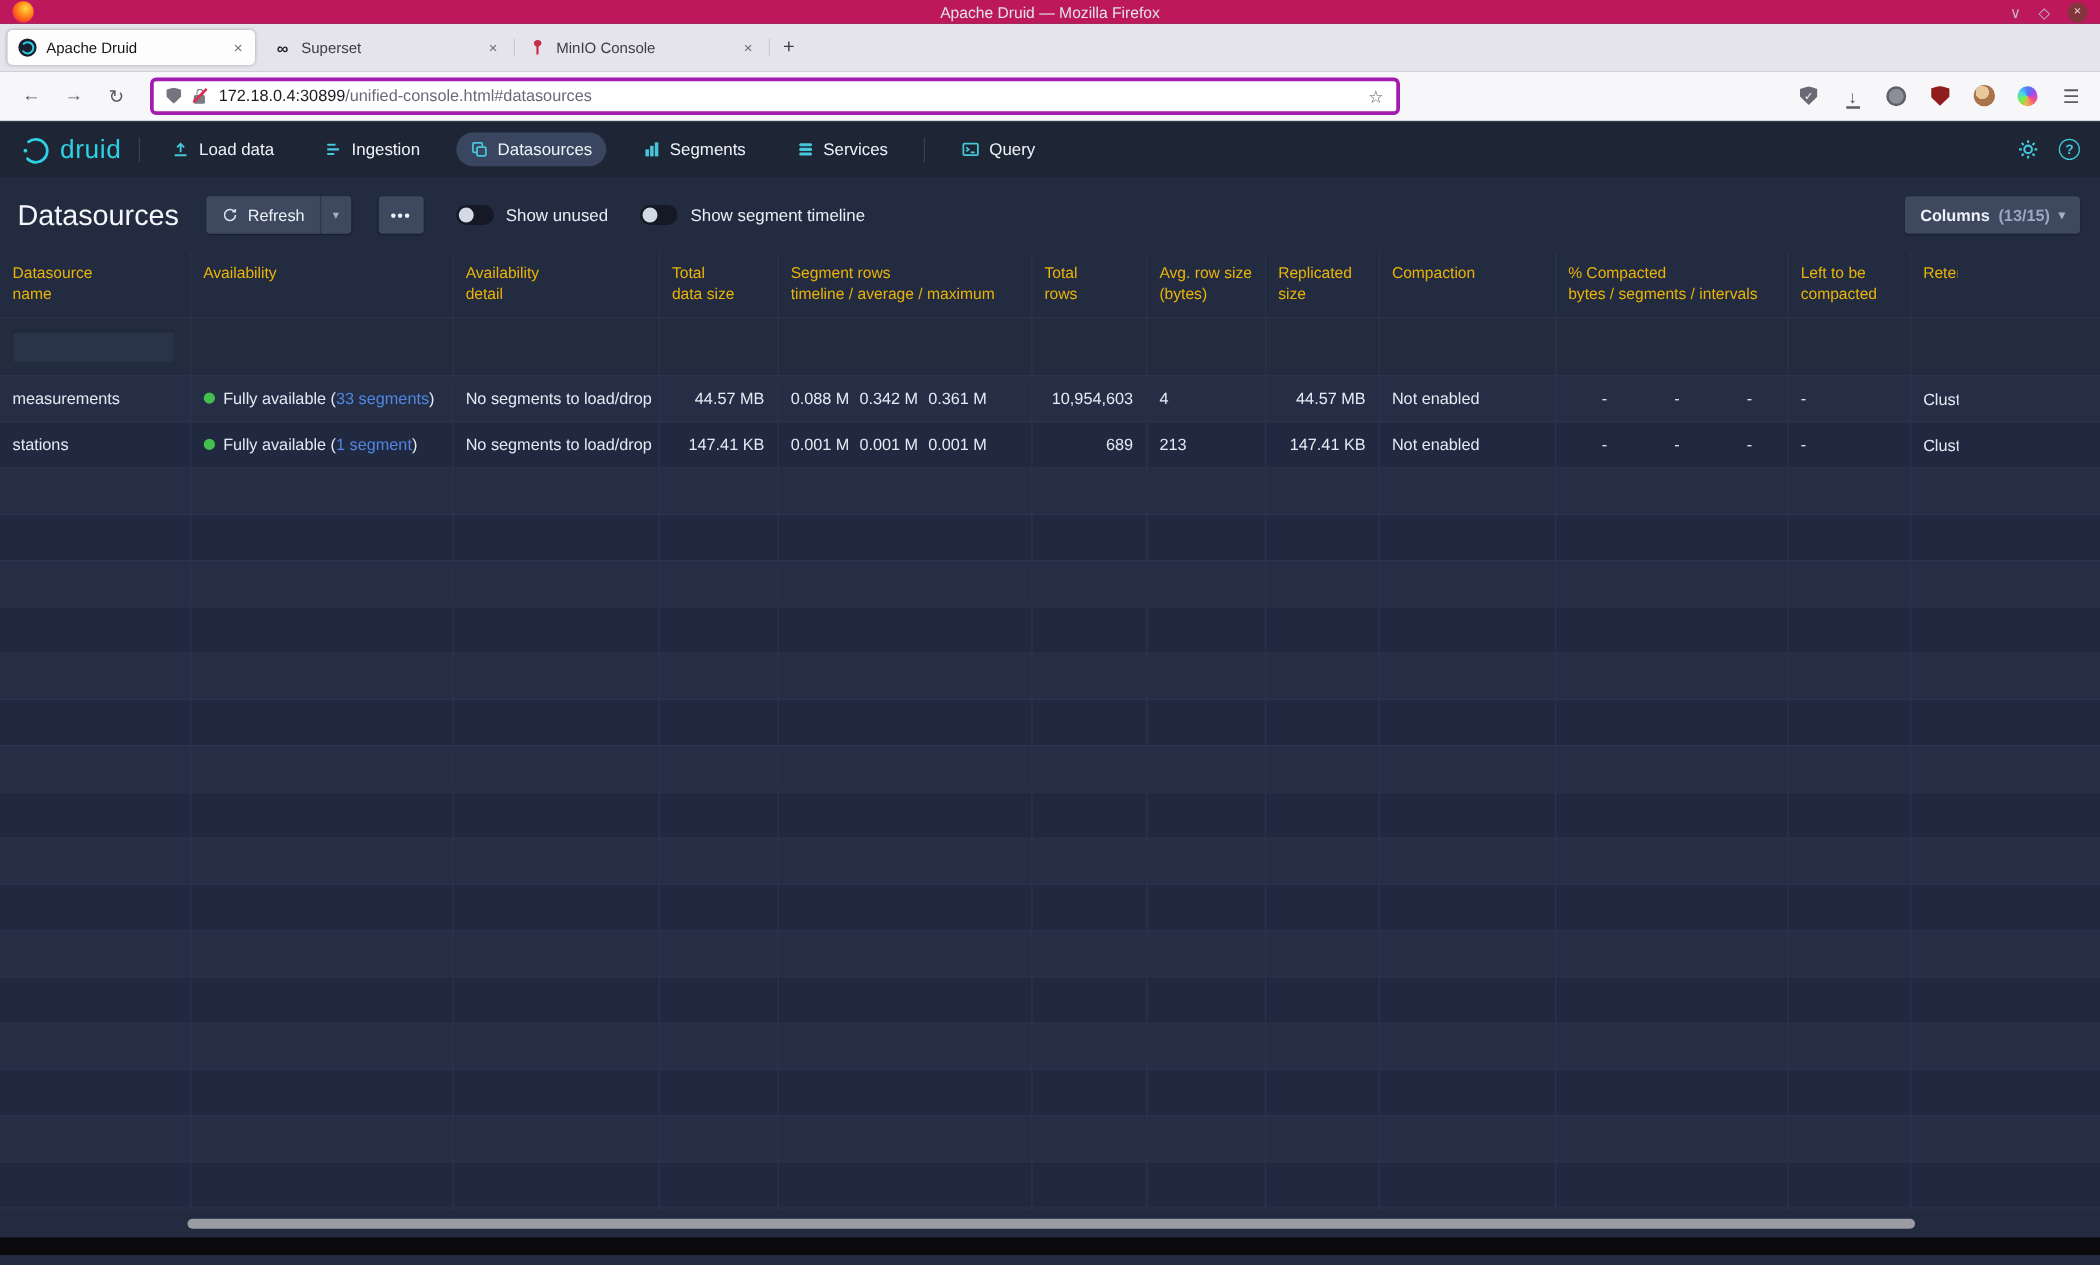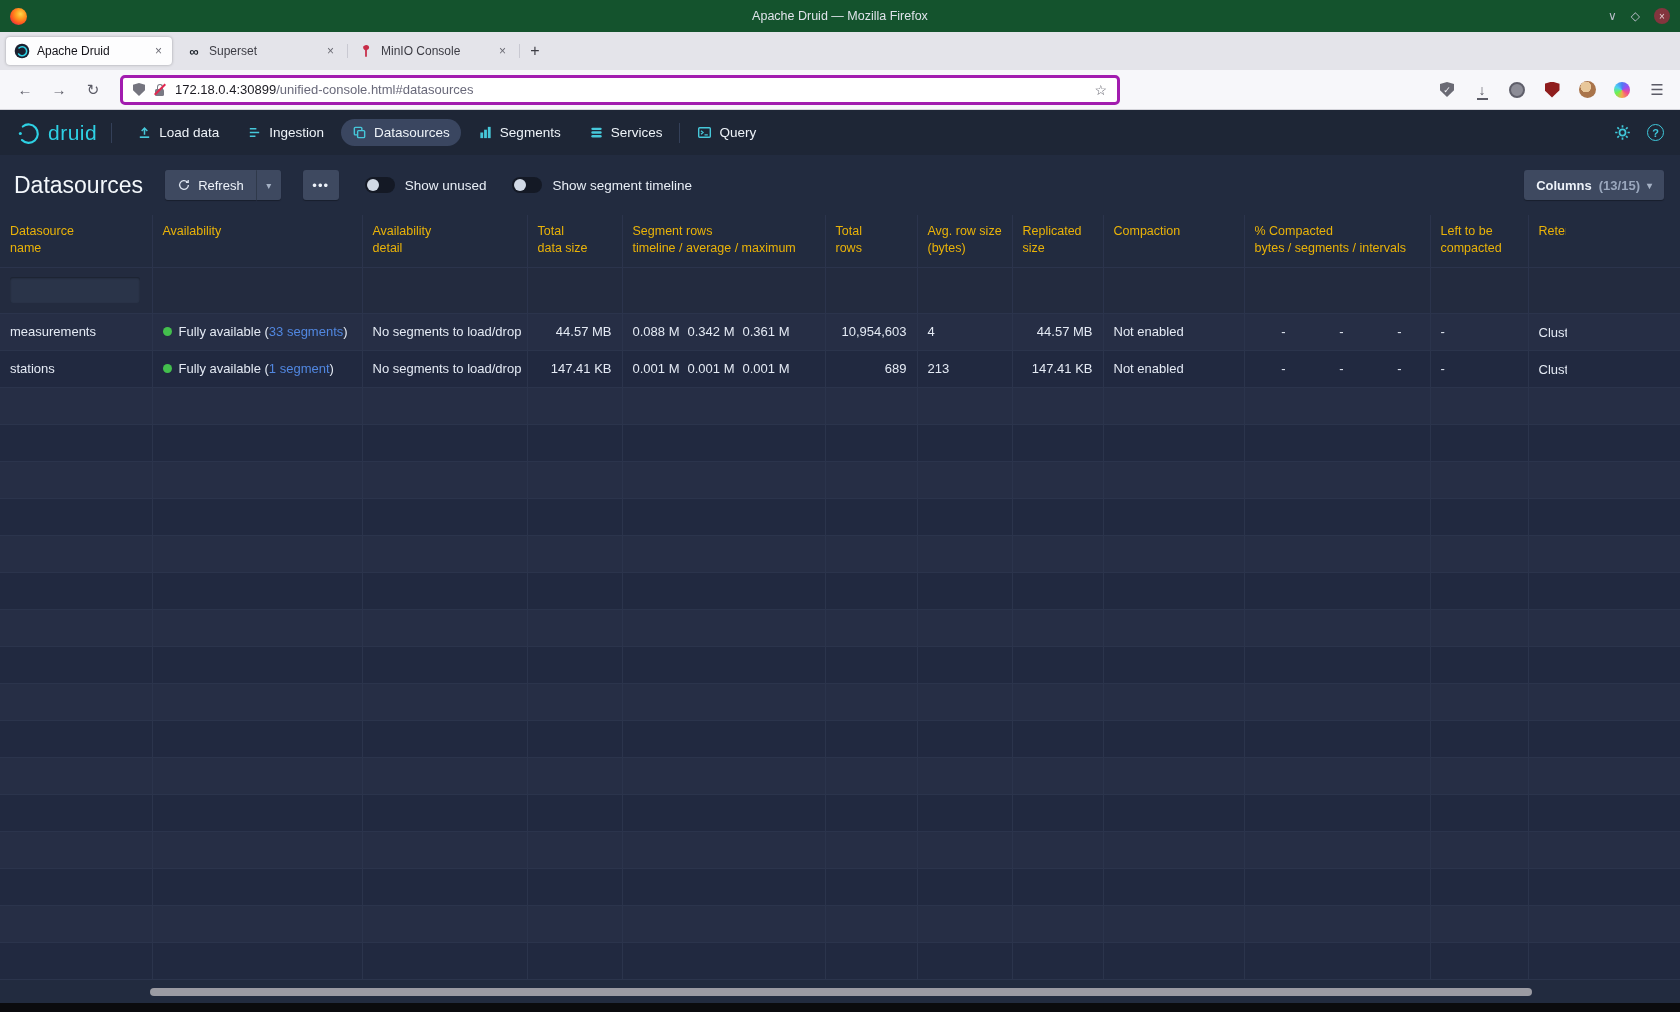--- a/index.html
+++ b/index.html
@@ -1,32 +1,32 @@
 <!DOCTYPE html>
 <html><head>
 <meta charset="utf-8">
 <style>
   * { margin:0; padding:0; box-sizing:border-box; }
   html,body { background:#0b0b0e; }
   body { font-family:"Liberation Sans", sans-serif; }
   .screen { position:relative; width:1680px; height:1012px; overflow:hidden; background:#222b3f; }
 
   
-  .titlebar { height:32px; background:#14532d; display:flex; align-items:center; padding:0 10px; position:relative; }
+  .titlebar { height:19px; background:#be185d; display:flex; align-items:center; padding:0 10px; position:relative; }
   .fx-logo { width:17px; height:17px; border-radius:50%;
     background:radial-gradient(circle at 62% 35%, #ffd54a 0%, #ff9a1f 32%, #ff5620 62%, #b5007f 100%); }
   .win-title { position:absolute; left:0; right:0; text-align:center; color:#dfe3ea; font-size:12.5px; }
   .win-controls { margin-left:auto; display:flex; align-items:center; gap:14px; color:#b9bdc9; font-size:12px; z-index:2; }
   .win-btn { cursor:default; line-height:16px; }
   .win-close { width:16px; height:16px; border-radius:50%; background:#83353e; color:#e8d5d8; font-size:10px;
     display:flex; align-items:center; justify-content:center; }
 
   
   .tabstrip { height:38px; background:#e4e4ea; display:flex; align-items:center; padding:0 6px; }
-  .tab { width:166px; height:28px; display:flex; align-items:center; gap:7px; padding:0 8px; border-radius:4px;
+  .tab { width:198px; height:28px; display:flex; align-items:center; gap:7px; padding:0 8px; border-radius:4px;
     color:#3c3c44; font-size:12px; position:relative; margin-right:6px; }
   .tab.active { background:#fdfdfe; color:#15141a; box-shadow:0 0 3px rgba(0,0,0,.3); }
   .tab:not(.active)::after { content:""; position:absolute; right:-4px; top:7px; height:14px; width:1px; background:#c9c9d2; }
   .tab-label { flex:1; white-space:nowrap; overflow:hidden; }
   .tab-close { color:#6b6b74; font-size:12px; padding:0 2px; }
   .favicon { width:16px; height:16px; display:flex; align-items:center; justify-content:center; flex:none; }
   .fav-superset { font-size:13px; font-weight:bold; color:#20262e; }
   .newtab { width:26px; height:26px; display:flex; align-items:center; justify-content:center; font-size:16px; color:#3c3c44; border-radius:4px; }
 
   
@@ -54,21 +54,21 @@
   .avatar { width:17px; height:17px; border-radius:50%;
     background:radial-gradient(circle at 40% 35%, #e8c79a 0 35%, #a9744a 36% 70%, #6e4a2d 100%); }
   .pinwheel { width:16px; height:16px; border-radius:50%;
     background:conic-gradient(#4d7bf3, #9a4df3, #f34d8a, #f3a94d, #6df34d, #4dd2f3, #4d7bf3); }
 
   
   .druid-header { height:45px; background:#1e2636; display:flex; align-items:center; padding:0 16px; gap:14px; }
   .brand { display:flex; align-items:center; gap:6px; }
   .brand-text { color:#2ed1e4; font-size:21px; letter-spacing:.5px; }
   .hdr-divider { width:1px; height:20px; background:#344059; }
-  .druid-nav { display:flex; align-items:center; gap:6px; }
+  .druid-nav { display:flex; align-items:center; gap:18px; }
   .dnav-item { display:flex; align-items:center; gap:7px; padding:6px 11px; border-radius:15px; color:#eef3f8; font-size:13.5px; }
   .dnav-item.active { background:#3a4660; }
   .hdr-right { margin-left:auto; display:flex; align-items:center; gap:15px; }
   .help-circle { width:17px; height:17px; border:1.6px solid #3fc8da; border-radius:50%; color:#3fc8da;
     font-size:11px; font-weight:bold; display:flex; align-items:center; justify-content:center; }
 
   
   .page-toolbar { height:60px; display:flex; align-items:center; padding:0 16px 0 14px; }
   .page-title { color:#f3f7fb; font-size:23px; margin-right:22px; }
   .btn { display:inline-flex; align-items:center; gap:7px; height:30px; padding:0 12px; background:#3e4960;

